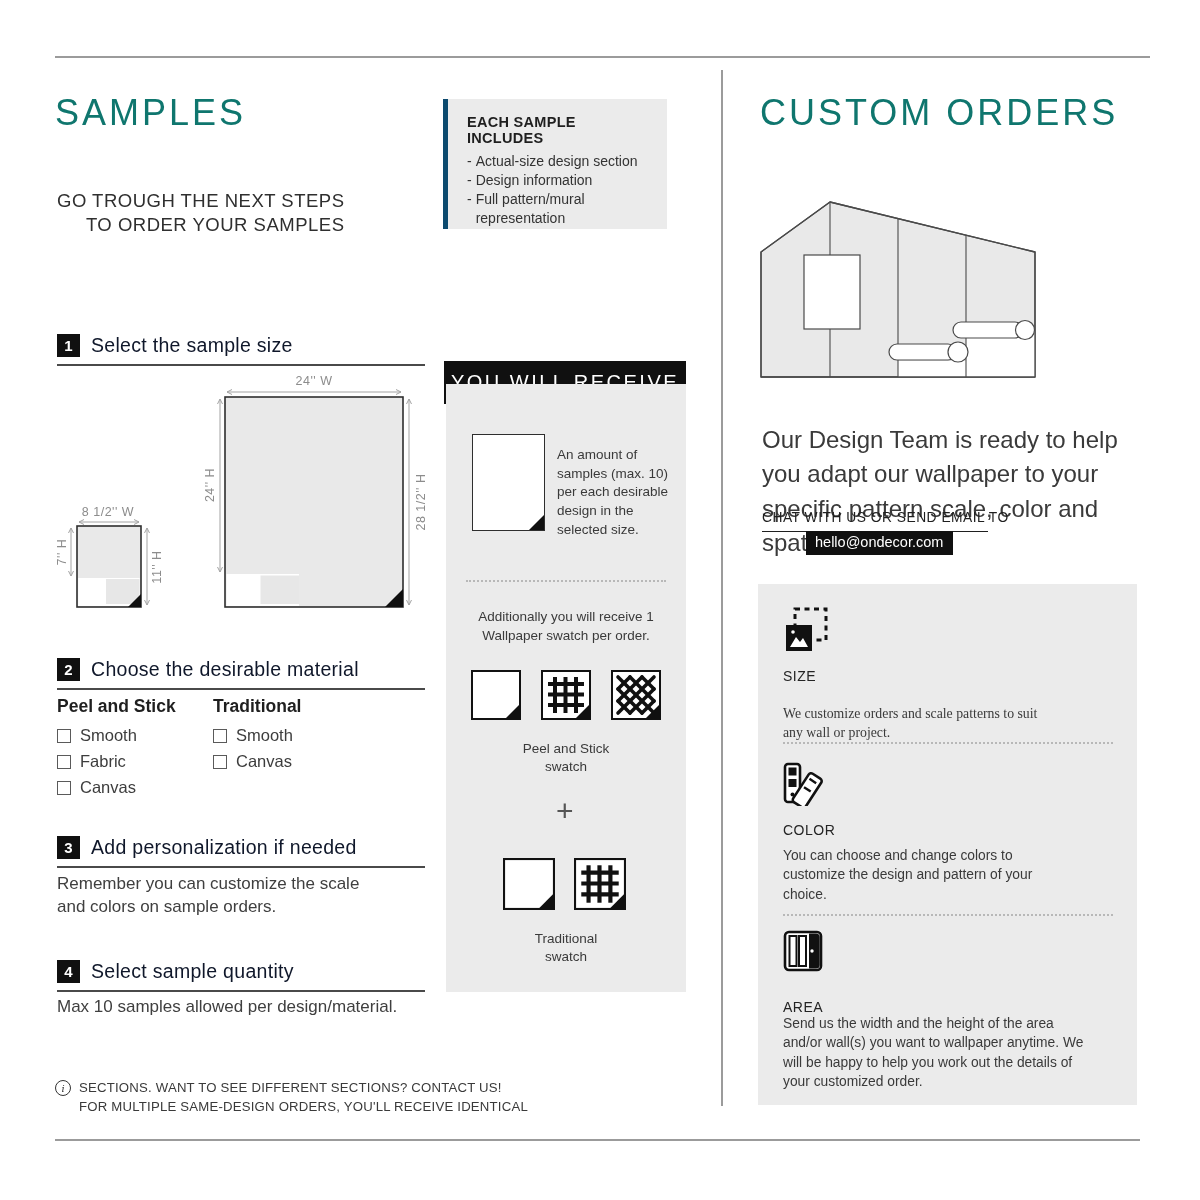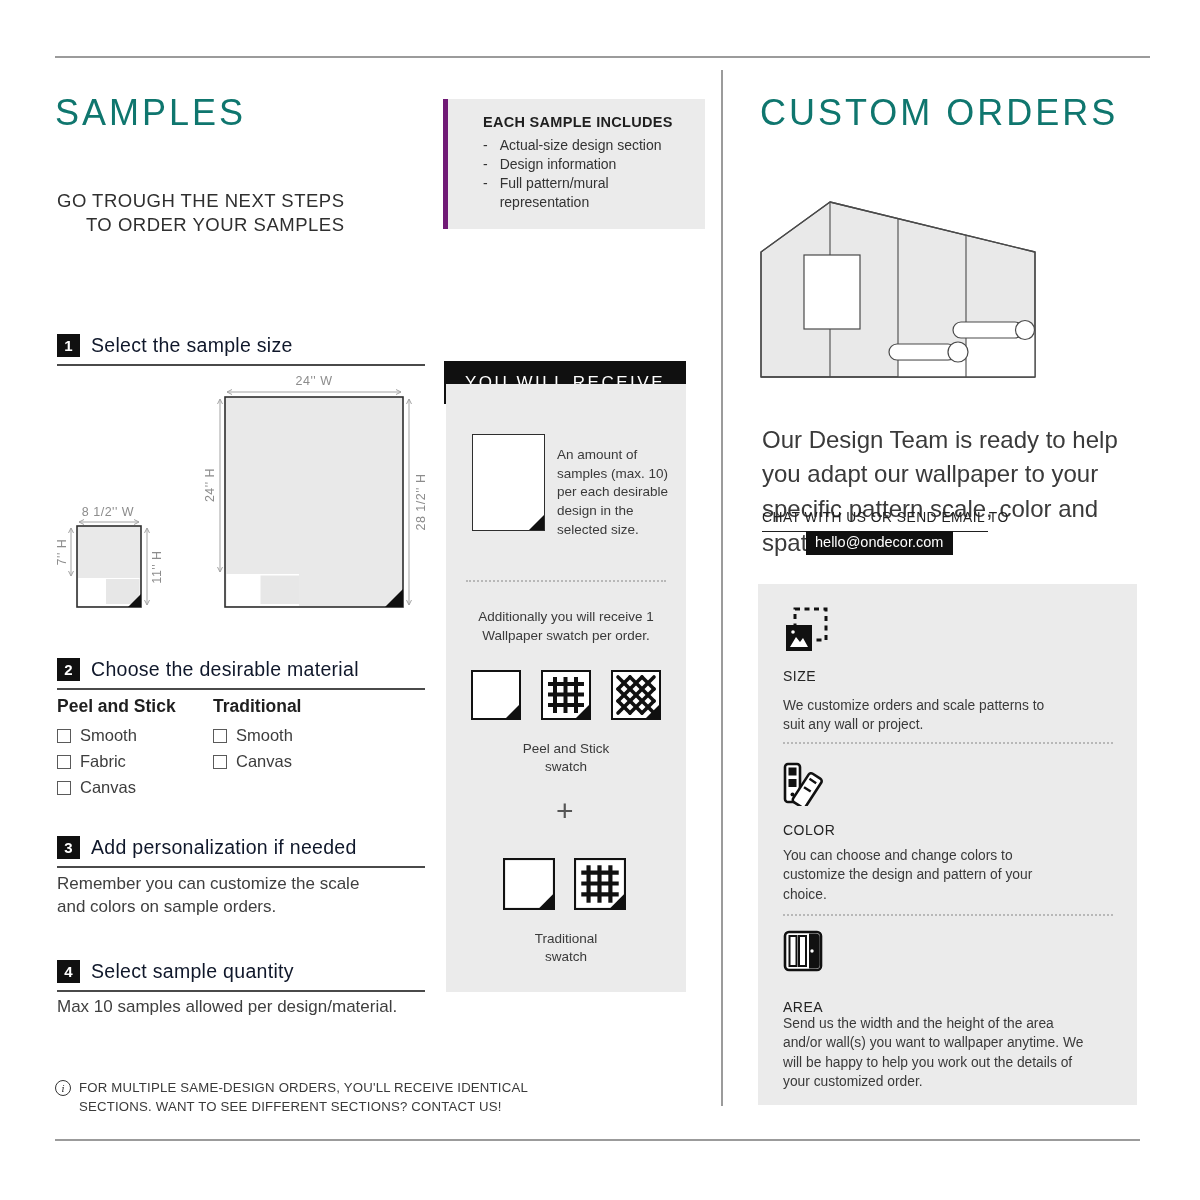--- a/index.html
+++ b/index.html
@@ -34,29 +34,29 @@
 
   
   .footer-note { display:flex; gap:8px; align-items:flex-start; }
   .info-icon { width:14px; height:14px; border:1.4px solid #333; border-radius:50%; display:flex; align-items:center;
                justify-content:center; font-size:10px; font-style:italic; font-family:"DejaVu Serif", serif;
                color:#333; margin-top:2px; flex:0 0 auto; }
   .footer-text { font-size:13.2px; letter-spacing:0.2px; color:#3a3a3a; line-height:1.45; }
   .footer-text span { display:block; }
 
   
-  .includes-box { width:262px; height:130px; box-sizing:border-box; background:#ebebeb;
-                  border-left:5px solid #701a75; padding:15px 12px 0 35px; }
+  .includes-box { width:224px; height:130px; box-sizing:border-box; background:#ebebeb;
+                  border-left:5px solid #0c4a6e; padding:15px 12px 0 19px; }
   .includes-title { font-weight:bold; font-size:14.5px; letter-spacing:0.3px; color:#1f1f1f; margin-bottom:6px; }
   .inc-item { display:flex; font-size:14px; line-height:1.35; color:#333; }
   .inc-item .dash { margin-right:4px; flex:0 0 auto; }
-  .inc-item .itxt { width:185px;margin-left:8px; }
+  .inc-item .itxt { width:185px; }
 
   .receive-header { width:242px; height:43px; background:#101010; color:#fff; display:flex; align-items:center;
-                    justify-content:center; font-size:17px; letter-spacing:2.5px; white-space:nowrap; }
+                    justify-content:center; font-size:20px; letter-spacing:2.5px; white-space:nowrap; }
   .receive-panel { width:240px; height:608px; background:#ebebeb; }
 
   .sheet { width:73px; height:97px; background:#fff; border:1.2px solid #2e2e2e; box-sizing:border-box; }
   .fold { position:absolute; bottom:0; right:0; width:0; height:0; border-left:15px solid transparent; border-bottom:15px solid #101010; }
   .sheet-text { width:126px; font-size:13.5px; line-height:1.38; color:#3a3a3a; }
   .dotted { border-top:2px dotted #b8b8b8; height:0; }
   .center-text { text-align:center; font-size:13.5px; line-height:1.4; color:#3a3a3a; }
   .swatch-label { text-align:center; font-size:13.5px; line-height:1.35; color:#3a3a3a; }
   .swatch-label span { display:block; }
   .plus-sign { font-size:30px; font-weight:300; color:#555; }
@@ -173,22 +173,22 @@
 
   <div class="abs step-head" style="left:57px; top:960px;">
     <div class="step-num">4</div>
     <div class="step-label">Select sample quantity</div>
   </div>
   <div class="abs step-body" style="left:57px; top:996px; width:400px;">Max 10 samples allowed per design/material.</div>
 
   <div class="abs footer-note" style="left:55px; top:1078px; width:500px;">
     <span class="info-icon">i</span>
     <div class="footer-text">
+      <span>SECTIONS. WANT TO SEE DIFFERENT SECTIONS? CONTACT US!</span>
       <span>FOR MULTIPLE SAME-DESIGN ORDERS, YOU'LL RECEIVE IDENTICAL</span>
-      <span>SECTIONS. WANT TO SEE DIFFERENT SECTIONS? CONTACT US!</span>
     </div>
   </div>
 
   <div class="abs includes-box" style="left:443px; top:99px;">
     <div class="includes-title">EACH SAMPLE INCLUDES</div>
     <div class="inc-item">
       <span class="dash">-</span>
       <span class="itxt">Actual-size design section</span>
     </div>
     <div class="inc-item">
@@ -308,21 +308,21 @@
 
   <div class="abs features-panel" style="left:758px; top:584px;">
 
     <svg class="abs" style="left:25px; top:22px;" width="46" height="48" viewBox="0 0 46 48">
       <rect x="12" y="3" width="31" height="31" fill="none" stroke="#111" stroke-width="3" stroke-dasharray="5,4.5"></rect>
       <rect x="3" y="19" width="26" height="26" fill="#111"></rect>
       <path d="M7,41 L13,31 L17,36 L20,32 L25,41 Z" fill="#fff"></path>
       <circle cx="10" cy="26" r="1.8" fill="#fff"></circle>
     </svg>
     <div class="abs feature-name" style="left:25px; top:84px;">SIZE</div>
-    <div class="abs feature-desc" style="left:25px; top:112px; width:265px;">We customize orders and scale patterns to suit any wall or project.</div>
+    <div class="abs feature-desc" style="left:25px; top:120px; width:265px;font-family:Liberation Serif, serif;">We customize orders and scale patterns to suit any wall or project.</div>
     <div class="abs dotted" style="left:25px; top:158px; width:330px;"></div>
 
     <svg class="abs" style="left:25px; top:178px;" width="44" height="44" viewBox="0 0 44 44">
       <rect x="2" y="2" width="15" height="38" rx="3" fill="#fff" stroke="#111" stroke-width="2.6"></rect>
       <rect x="5.5" y="5.5" width="8" height="8" fill="#111"></rect>
       <rect x="5.5" y="17" width="8" height="8" fill="#111"></rect>
       <circle cx="9.5" cy="32.5" r="2" fill="#111"></circle>
       <g transform="rotate(33 18 28)">
         <rect x="16" y="8" width="15" height="34" rx="3" fill="#fff" stroke="#111" stroke-width="2.6"></rect>
         <line x1="19" y1="14" x2="27" y2="14" stroke="#111" stroke-width="2.4"></line>

